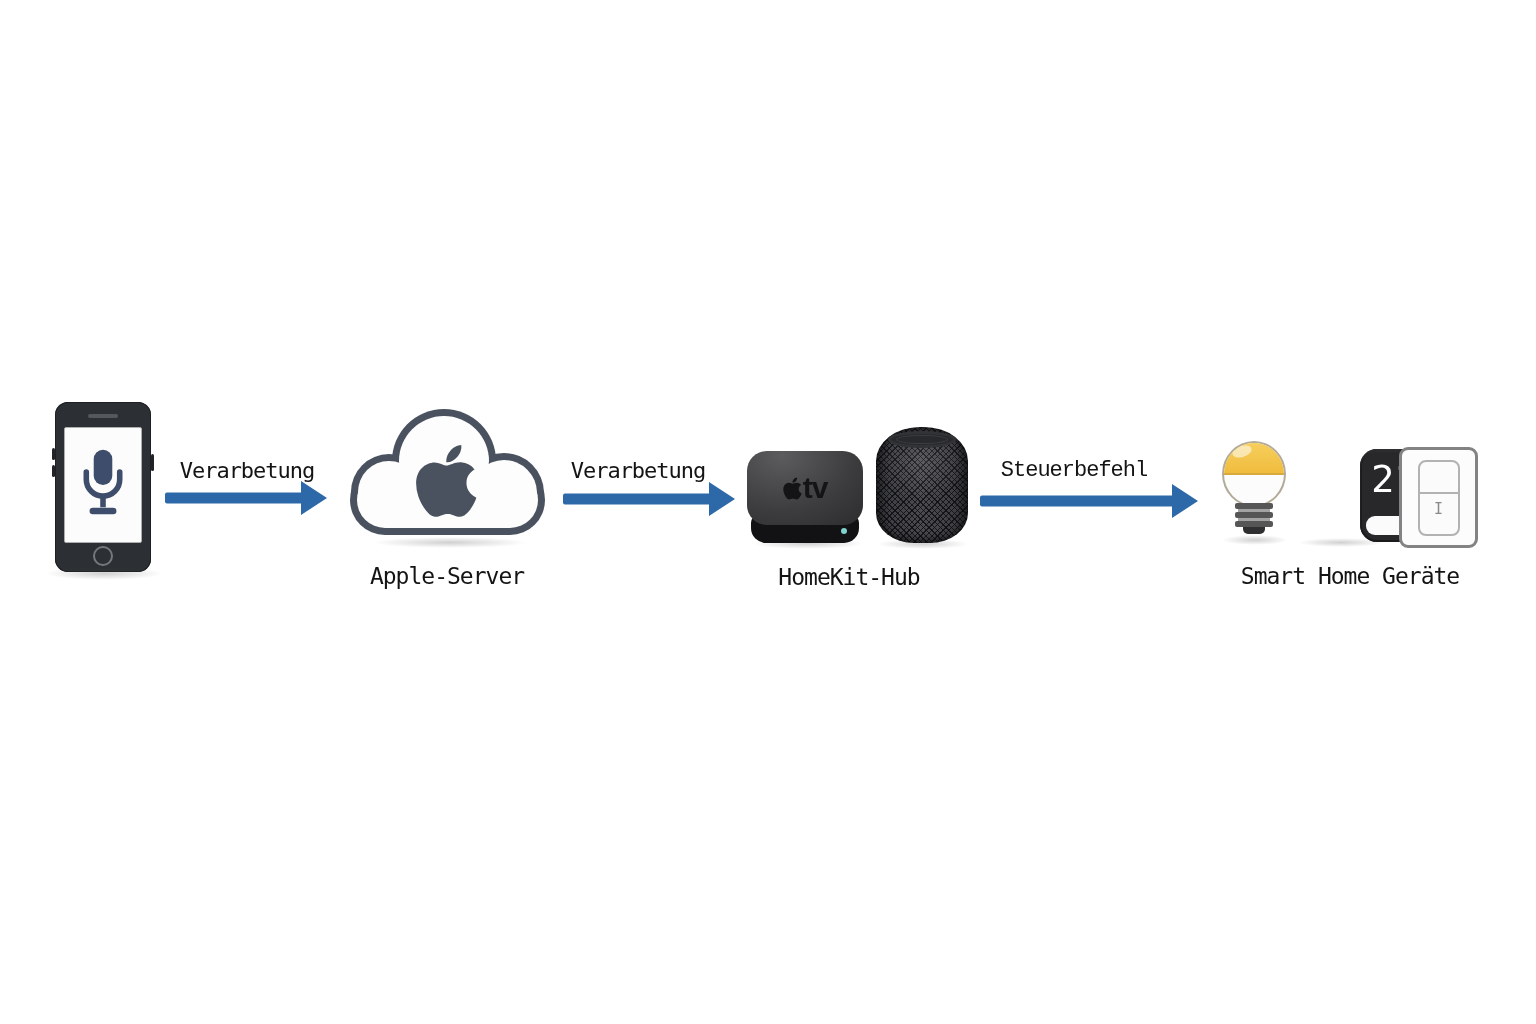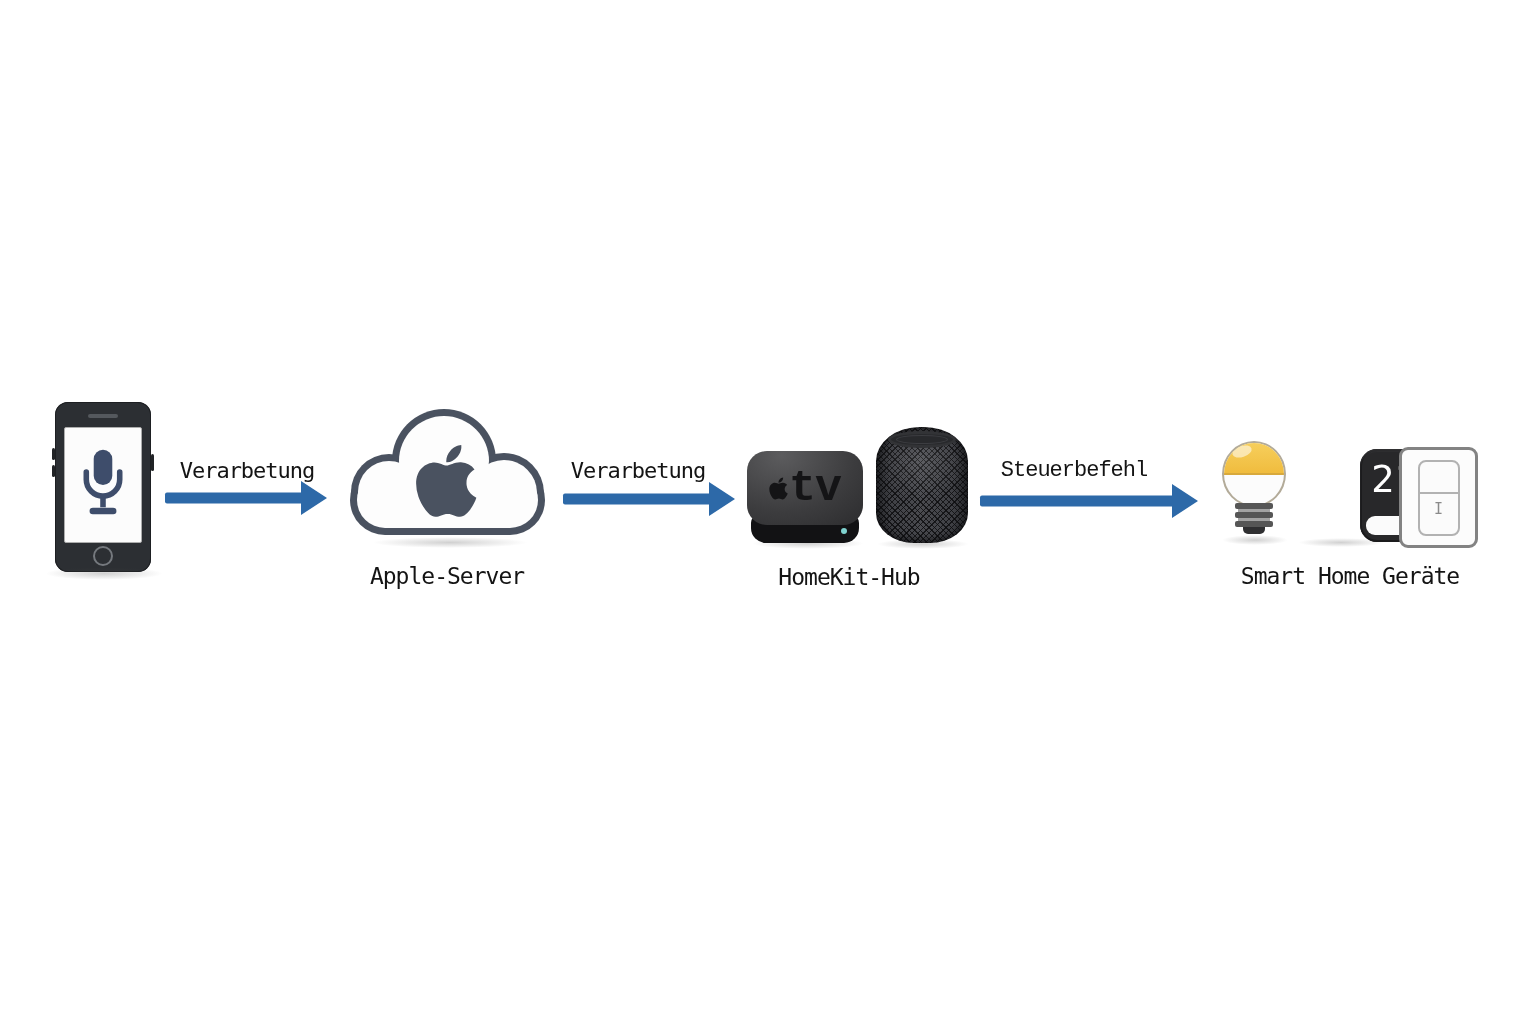--- a/index.html
+++ b/index.html
@@ -50,21 +50,21 @@
   
   .cloud{position:absolute;left:344px;top:407px;width:208px;height:138px;}
   
   .atv{position:absolute;left:747px;top:451px;width:116px;height:92px;}
   .atv-front{position:absolute;left:4px;right:4px;bottom:0;height:28px;background:#121214;border-radius:8px 8px 15px 15px;}
   .atv-top{
     position:absolute;left:0;right:0;top:0;height:74px;border-radius:20px;
     background:radial-gradient(130% 160% at 30% 6%, #5c5c5e 0%, #3c3c3e 48%, #222224 100%);
     display:flex;align-items:center;justify-content:center;gap:1px;
   }
-  .atv-logo-text{font-family:Liberation Mono, monospace;font-weight:700;font-size:45px;color:#141416;letter-spacing:-1px;line-height:1;}
+  .atv-logo-text{font-family:Liberation Sans, sans-serif;font-weight:700;font-size:30px;color:#141416;letter-spacing:-1px;line-height:1;}
   .atv-led{position:absolute;right:16px;bottom:9px;width:6px;height:6px;border-radius:50%;background:#7fd2cf;}
   
   .hp{
     position:absolute;left:876px;top:427px;width:92px;height:116px;
     border-radius:44px 44px 38px 38px / 34px 34px 30px 30px;
     background:
       radial-gradient(ellipse 70% 45% at 50% 30%, rgba(255,255,255,.10), transparent 70%),
       repeating-linear-gradient(45deg, rgba(12,12,14,.8) 0 1px, transparent 1px 4px),
       repeating-linear-gradient(135deg, rgba(12,12,14,.8) 0 1px, transparent 1px 4px),
       linear-gradient(90deg, #232427 0%, #3f4045 16%, #4a4b50 50%, #3f4045 84%, #232427 100%);

